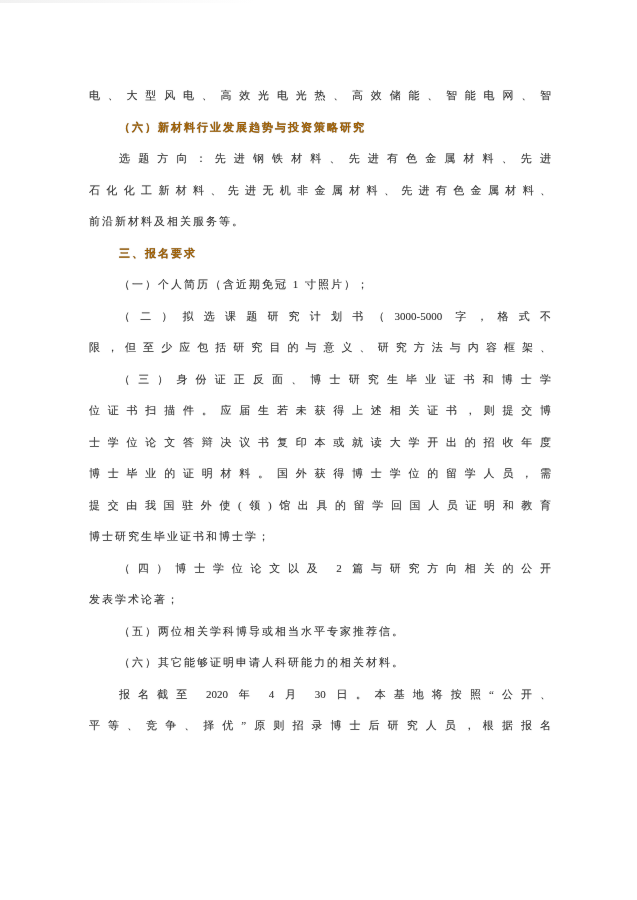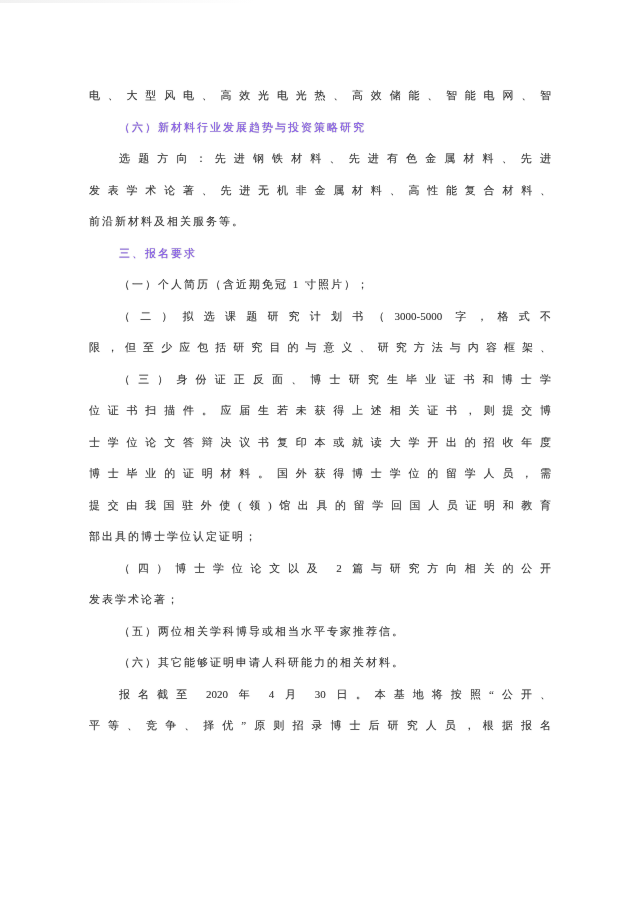--- a/index.html
+++ b/index.html
@@ -41,22 +41,22 @@
   }
   
   .ln.loose {
     letter-spacing: 2px;
   }
   
   .ln.indent {
     text-indent: 30px;
   }
   .ln.bold {
-    font-weight: normal;
-    color: #8b5cf6;
+    font-weight: bold;
+    color: #a16207;
     text-shadow: 0 0 1px rgba(80,80,80,0.7);
   }
   
   .scan-edge {
     position: absolute;
     left: 0;
     top: 0;
     width: 100%;
     height: 3px;
     background: linear-gradient(to right, rgba(200,200,200,0.25), rgba(255,255,255,0) 40%);
@@ -65,32 +65,32 @@
 </head>
 <body>
 
 <div class="page">
   <div class="scan-edge"></div>
 
   <div class="doc-body">
     <div class="ln full">电、大型风电、高效光电光热、高效储能、智能电网、智</div>
     <div class="ln loose indent bold">（六）新材料行业发展趋势与投资策略研究</div>
     <div class="ln full indent">选题方向：先进钢铁材料、先进有色金属材料、先进</div>
-    <div class="ln full">发表学术论著、先进无机非金属材料、高性能复合材料、</div>
+    <div class="ln full">石化化工新材料、先进无机非金属材料、先进有色金属材料、</div>
     <div class="ln loose">前沿新材料及相关服务等。</div>
     <div class="ln loose indent bold">三、报名要求</div>
     <div class="ln loose indent">（一）个人简历（含近期免冠 1 寸照片）；</div>
     <div class="ln full indent">（二）拟选课题研究计划书（3000-5000 字，格式不</div>
     <div class="ln full">限，但至少应包括研究目的与意义、研究方法与内容框架、</div>
     <div class="ln full indent">（三）身份证正反面、博士研究生毕业证书和博士学</div>
     <div class="ln full">位证书扫描件。应届生若未获得上述相关证书，则提交博</div>
     <div class="ln full">士学位论文答辩决议书复印本或就读大学开出的招收年度</div>
     <div class="ln full">博士毕业的证明材料。国外获得博士学位的留学人员，需</div>
     <div class="ln full">提交由我国驻外使(领)馆出具的留学回国人员证明和教育</div>
-    <div class="ln loose">部出具的博士学位认定证明；</div>
+    <div class="ln loose">博士研究生毕业证书和博士学；</div>
     <div class="ln full indent">（四）博士学位论文以及 2 篇与研究方向相关的公开</div>
     <div class="ln loose">发表学术论著；</div>
     <div class="ln loose indent">（五）两位相关学科博导或相当水平专家推荐信。</div>
     <div class="ln loose indent">（六）其它能够证明申请人科研能力的相关材料。</div>
     <div class="ln full indent">报名截至 2020 年 4 月 30 日。本基地将按照“公开、</div>
     <div class="ln full">平等、竞争、择优”原则招录博士后研究人员，根据报名</div>
   </div>
 </div>
 
 </body></html>

